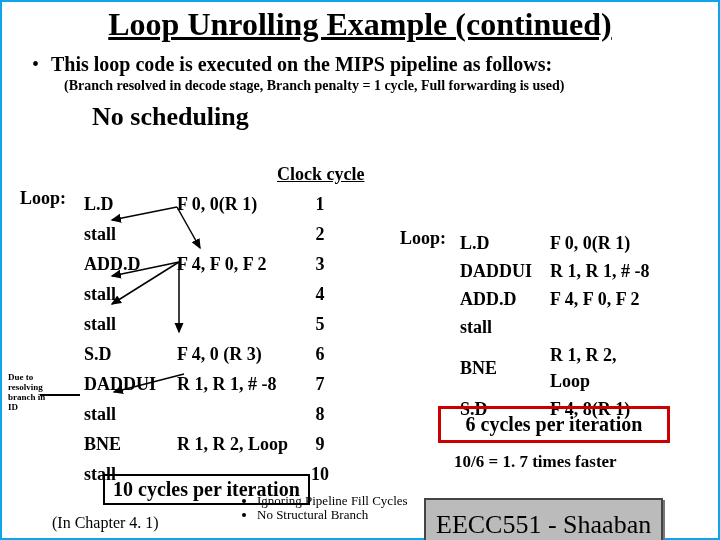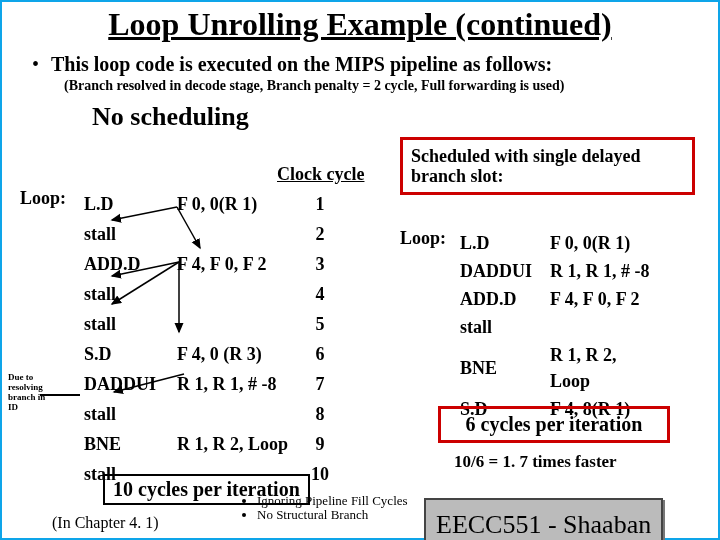--- a/index.html
+++ b/index.html
@@ -37,21 +37,21 @@
 </head>
 <body>
 
 <div class="slide">
   <div class="title">Loop Unrolling Example (continued)</div>
 
   <div class="bullet">
     <span class="dot">•</span>
     <b>This loop code is executed on the MIPS pipeline as follows:</b>
   </div>
-  <div class="note">(Branch resolved in decode stage,  Branch penalty = 2 cycle,  Full forwarding is used)</div>
+  <div class="note">(Branch resolved in decode stage,  Branch penalty = 1 cycle,  Full forwarding is used)</div>
 
   <div class="subtitle">No scheduling</div>
   <div class="clockcycle">Clock cycle</div>
 
   <div class="loop1-label">Loop:</div>
 
   <table class="table1">
     <tbody>
         <tr>
           <td class="col-instr">L.D</td>
@@ -116,21 +116,20 @@
     <line x1="175" y1="205" x2="198" y2="246" stroke="#000" stroke-width="1.5" marker-end="url(#ah)"></line>
     <line x1="177" y1="260" x2="110" y2="274" stroke="#000" stroke-width="1.5" marker-end="url(#ah)"></line>
     <line x1="177" y1="260" x2="110" y2="302" stroke="#000" stroke-width="1.5" marker-end="url(#ah)"></line>
     <line x1="177" y1="260" x2="177" y2="330" stroke="#000" stroke-width="1.5" marker-end="url(#ah)"></line>
     <line x1="182" y1="372" x2="112" y2="390" stroke="#000" stroke-width="1.5" marker-end="url(#ah)"></line>
   </svg>
 
   <div class="sidenote">Due to resolving branch in ID</div>
   <div class="sidenote-line"></div>
 
-  <div class="redbox1">Scheduled with single delayed branch slot:</div>
 
   <div class="loop2-label">Loop:</div>
   <table class="table2">
     <tbody>
         <tr>
           <td class="col2-instr">L.D</td>
           <td class="col2-args">F 0, 0(R 1)</td>
         </tr>
     <tr>
           <td class="col2-instr">DADDUI</td>

